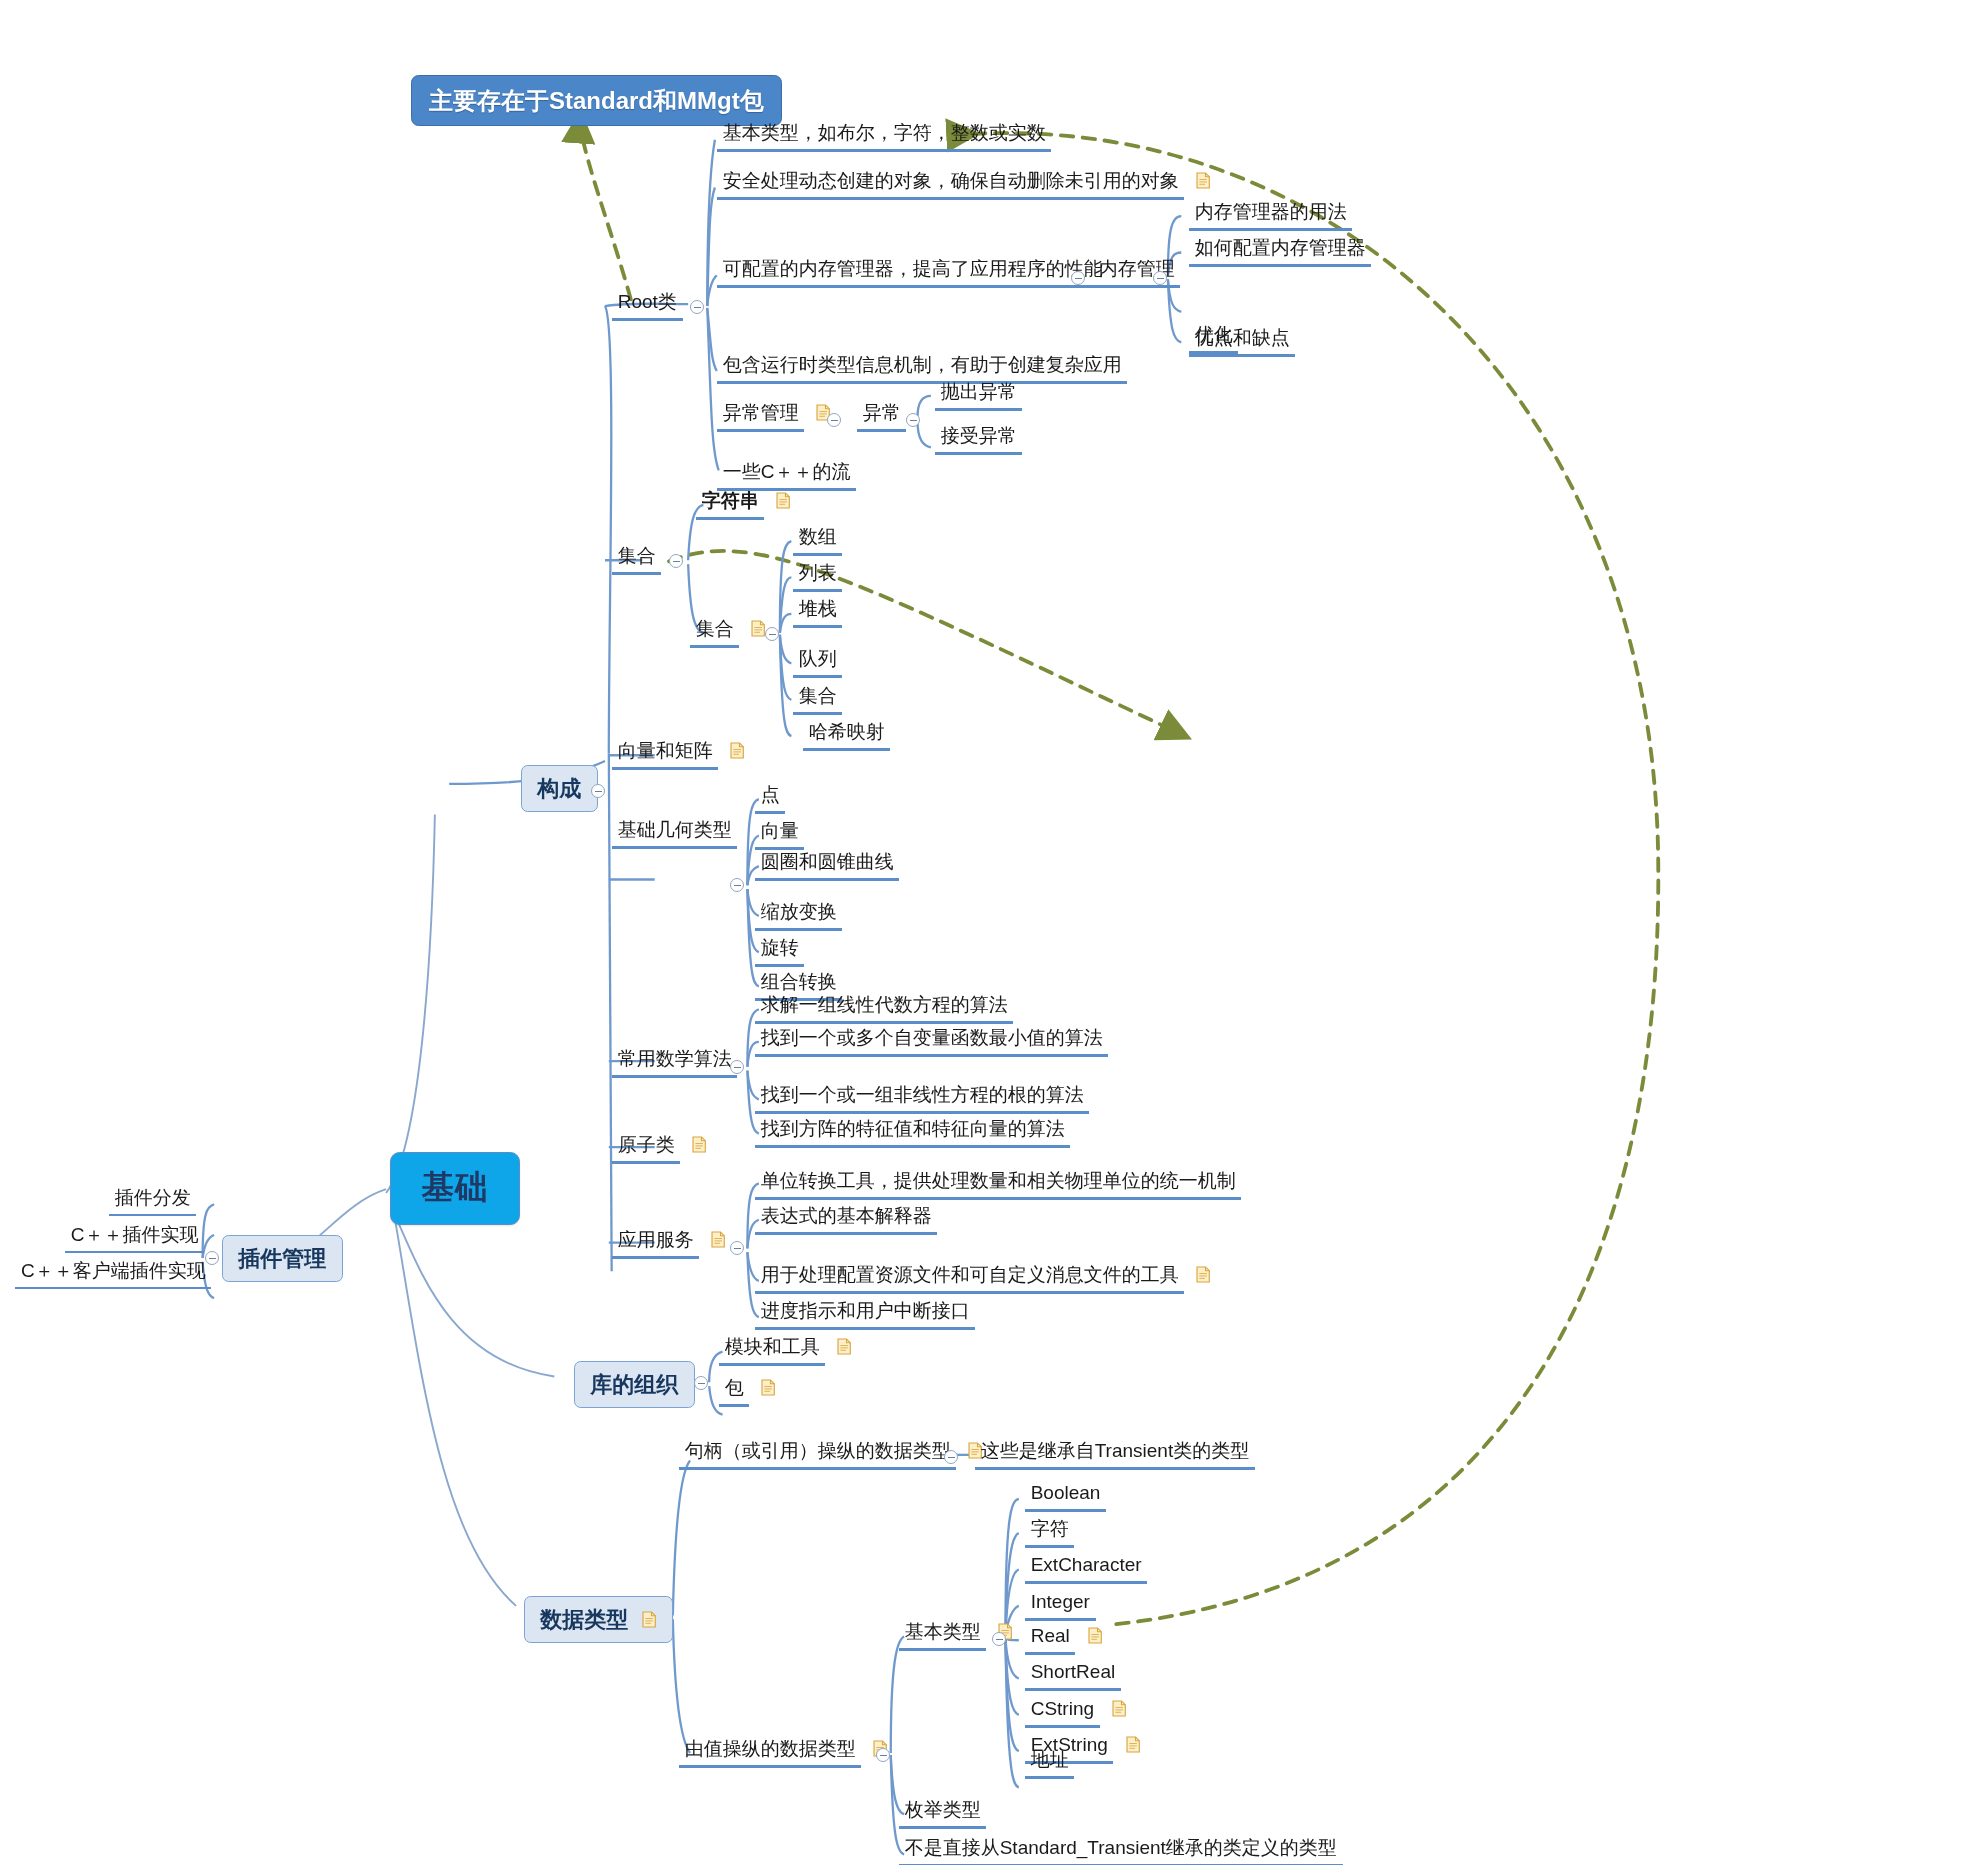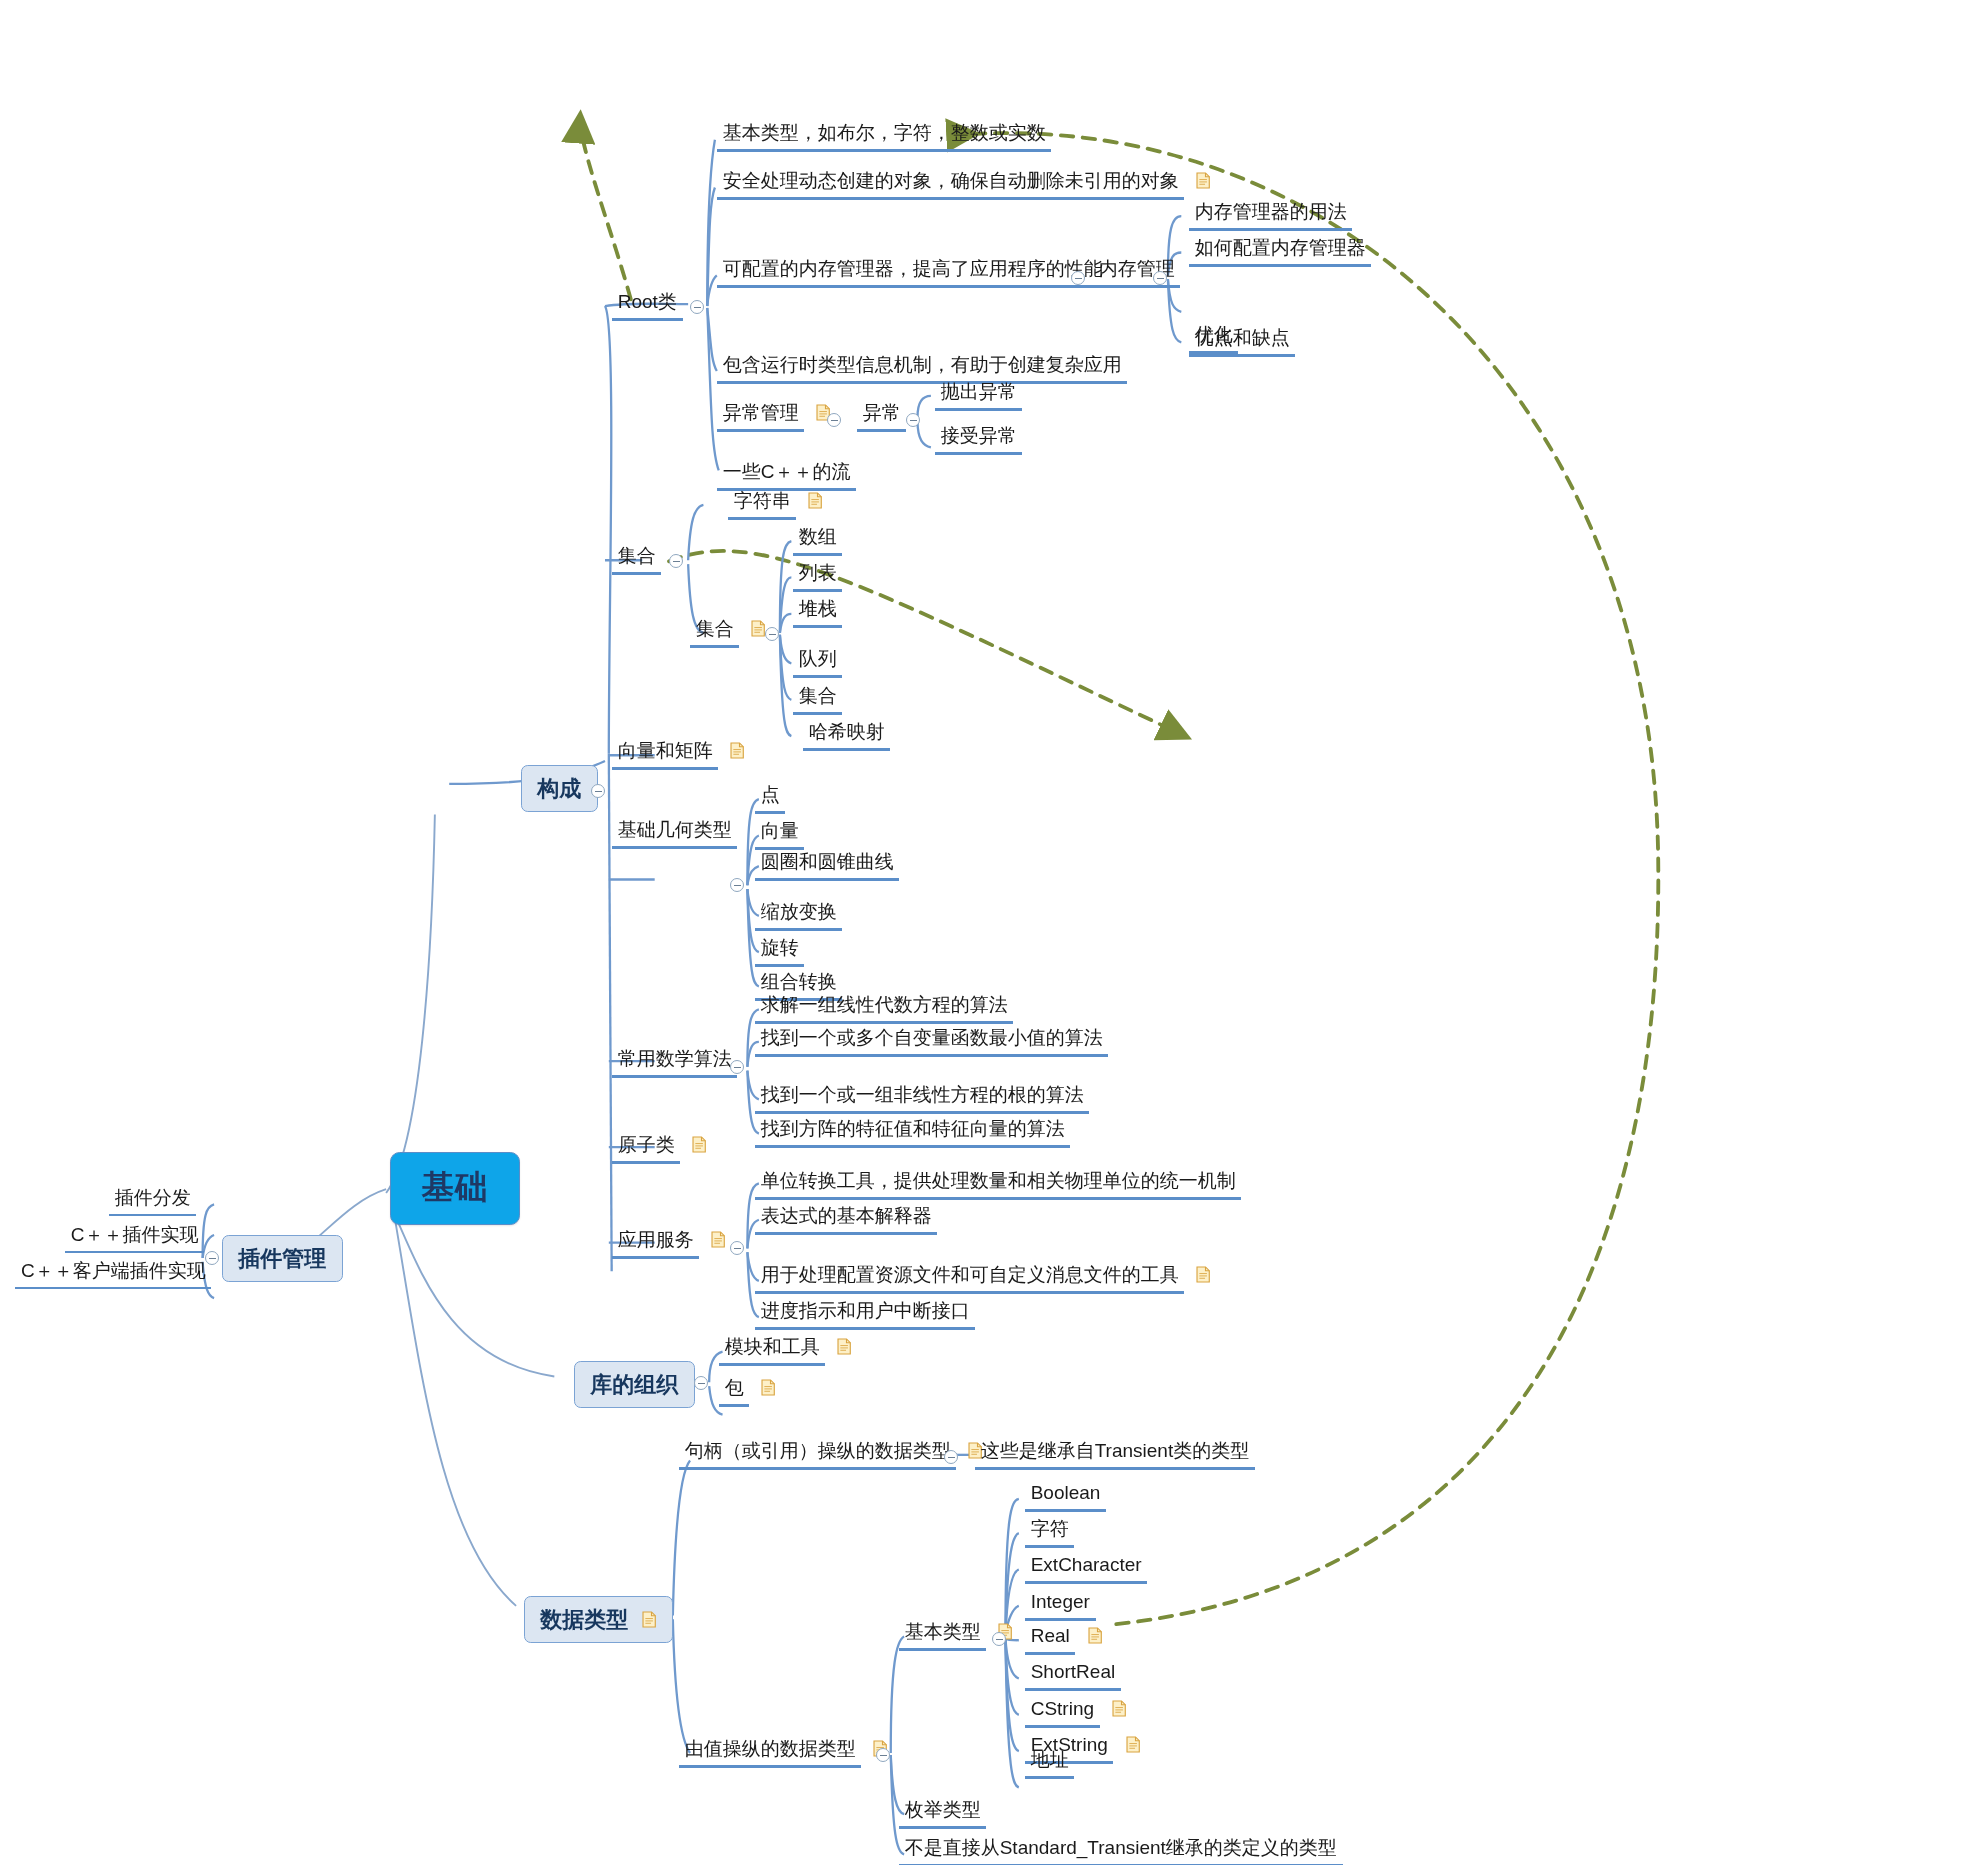--- a/index.html
+++ b/index.html
@@ -168,20 +168,21 @@
       <path d="M1052,1714 C 1054,1858 1060,1868 1066,1870"></path>
 
       <path d="M1000,1522 C 1010,1522 1016,1522 1022,1522"></path>
 
       <path d="M212,1316 C 212,1270 216,1262 224,1260"></path>
       <path d="M212,1316 C 214,1300 218,1294 224,1292"></path>
       <path d="M212,1320 C 214,1348 218,1356 224,1358"></path>
     </g>
   </svg>
 
+  <div class="node callout" style="left:411px;top:75px;">主要存在于Standard和MMgt包</div>
 
 
   <div class="node root-box" style="left:390px;top:1152px;width:130px;">基础</div>
 
   <div class="node box1" style="left:222px;top:1235px;">插件管理</div>
   <div class="toggle open" style="left:205px;top:1251px;"></div>
 
   <div class="node" style="left:109px;top:1185px;">
     <span class="uline thin">插件分发</span>
   </div>
@@ -276,21 +277,21 @@
 
   <div class="node" style="left:717px;top:459px;">
     <span class="uline">一些C＋＋的流</span>
   </div>
 
   <div class="node" style="left:612px;top:543px;">
     <span class="uline">集合</span>
   </div>
   <div class="toggle open" style="left:669px;top:554px;"></div>
 
-  <div class="node" style="left:728px;top:488px;">
+  <div class="node" style="left:696px;top:488px;font-weight:bold;">
     <span class="uline">字符串</span>
     <span class="note-icon">
       <svg width="14.3" height="17" viewBox="0 0 15 18">
           <path d="M1,1 H10 L14,5 V17 H1 Z" fill="#fdf0c8" stroke="#d9a441" stroke-width="1.2"></path>
           <path d="M10,1 V5 H14" fill="none" stroke="#d9a441" stroke-width="1.2"></path>
           <g stroke="#d9a441" stroke-width="0.9">
             <line x1="3.5" y1="8" x2="11.5" y2="8"></line>
             <line x1="3.5" y1="10.5" x2="11.5" y2="10.5"></line>
             <line x1="3.5" y1="13" x2="9.5" y2="13"></line>
           </g>

